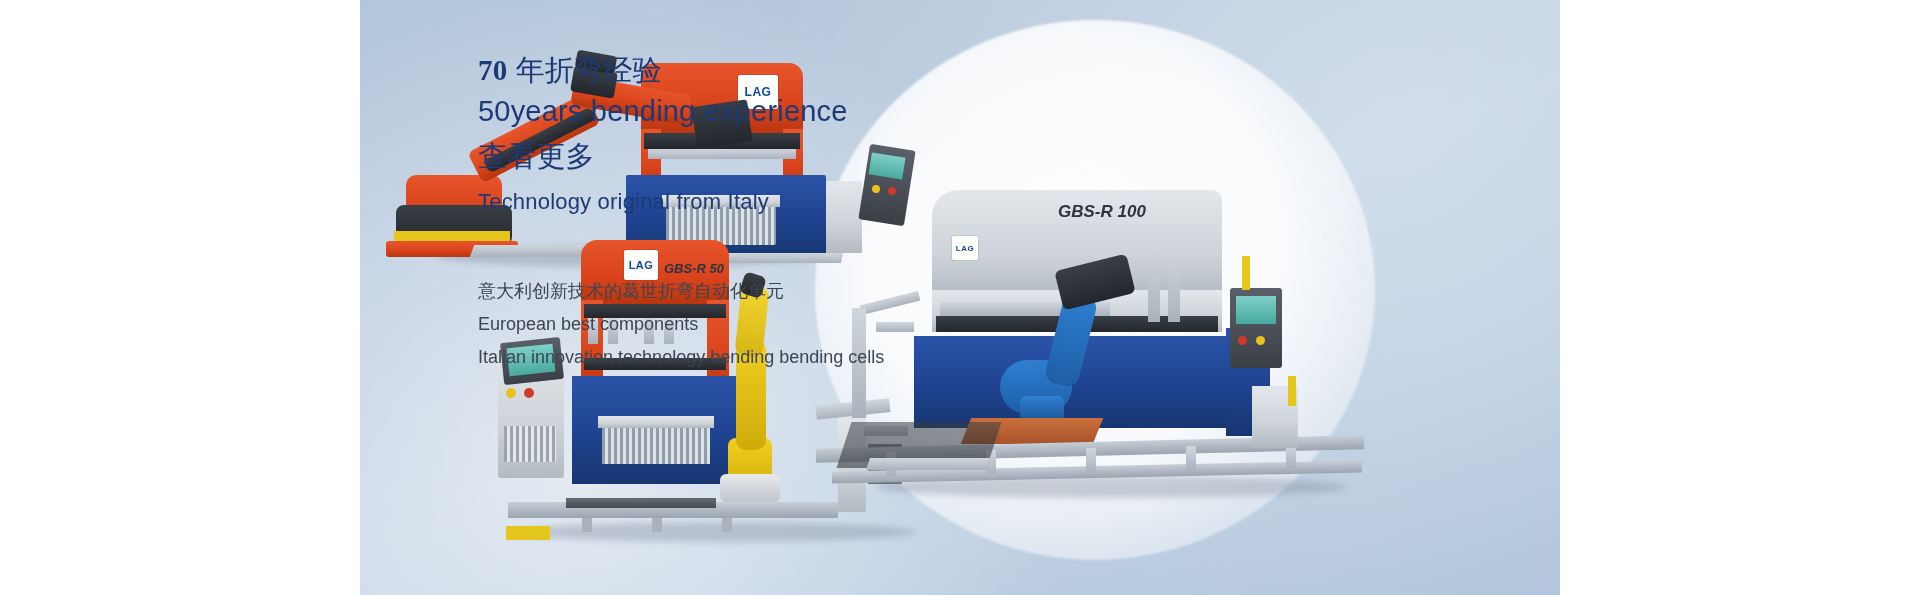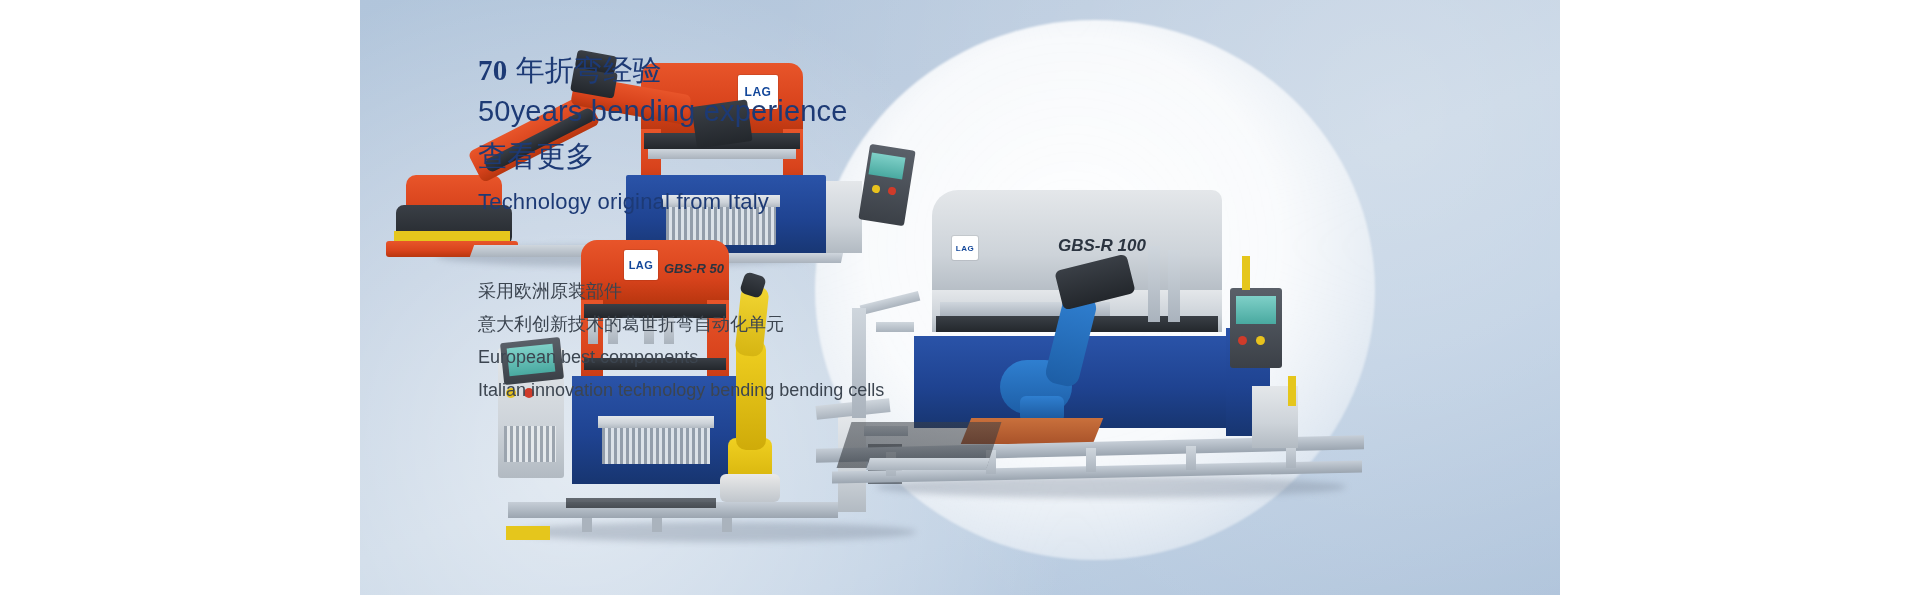--- a/index.html
+++ b/index.html
@@ -172,21 +172,21 @@
         <div class="steel" style="position:absolute;left:340px;top:172px;width:74px;height:14px;transform:rotate(-6deg);"></div>
         <div class="steel" style="position:absolute;left:388px;top:196px;width:44px;height:10px;"></div>
         <div class="dark" style="position:absolute;left:392px;top:214px;width:34px;height:40px;opacity:.6;"></div>
       </div>
 
       <div class="cell" style="left:440px;top:190px;width:620px;height:330px;">
         <div class="shadow" style="left:60px;top:286px;width:470px;height:22px;"></div>
 
         <div class="grey" style="position:absolute;left:116px;top:0px;width:290px;height:108px;border-radius:26px 10px 0 0;"></div>
         <div class="grey" style="position:absolute;left:116px;top:100px;width:290px;height:42px;"></div>
-        <div class="mlabel" style="left:242px;top:46px;font-size:17px;">GBS-R 100</div>
+        <div class="mlabel" style="left:242px;top:12px;font-size:17px;">GBS-R 100</div>
         <div class="lag" style="left:136px;top:46px;width:26px;height:24px;font-size:8px;">LAG</div>
         <div class="dark" style="position:absolute;left:120px;top:126px;width:282px;height:16px;"></div>
         <div class="steel" style="position:absolute;left:124px;top:112px;width:170px;height:14px;"></div>
 
         <div class="blue" style="position:absolute;left:98px;top:146px;width:330px;height:92px;"></div>
         <div class="blue" style="position:absolute;left:410px;top:138px;width:44px;height:108px;"></div>
 
         <div class="steel" style="position:absolute;left:44px;top:108px;width:60px;height:10px;transform:rotate(-14deg);"></div>
         <div class="steel" style="position:absolute;left:36px;top:118px;width:14px;height:110px;"></div>
         <div class="steel" style="position:absolute;left:60px;top:132px;width:38px;height:10px;"></div>
@@ -225,21 +225,20 @@
     </div>
 
     <div class="copy">
       <div class="h-line h1"><span class="num">70</span><span> 年折弯经验</span></div>
       <div class="h-line h2">50years bending experience</div>
       <div class="h-line h3">查看更多</div>
       <div class="h-line h4">Technology original from Italy</div>
     </div>
 
     <div class="sub">
-      <div class="s-line">采用欧洲原装部件</div>
       <div class="s-line">意大利创新技术的葛世折弯自动化单元</div>
       <div class="s-line">European best components</div>
       <div class="s-line">Italian innovation technology bending bending cells</div>
     </div>
 
 
   </div>
 </div>
 
 </body></html>

